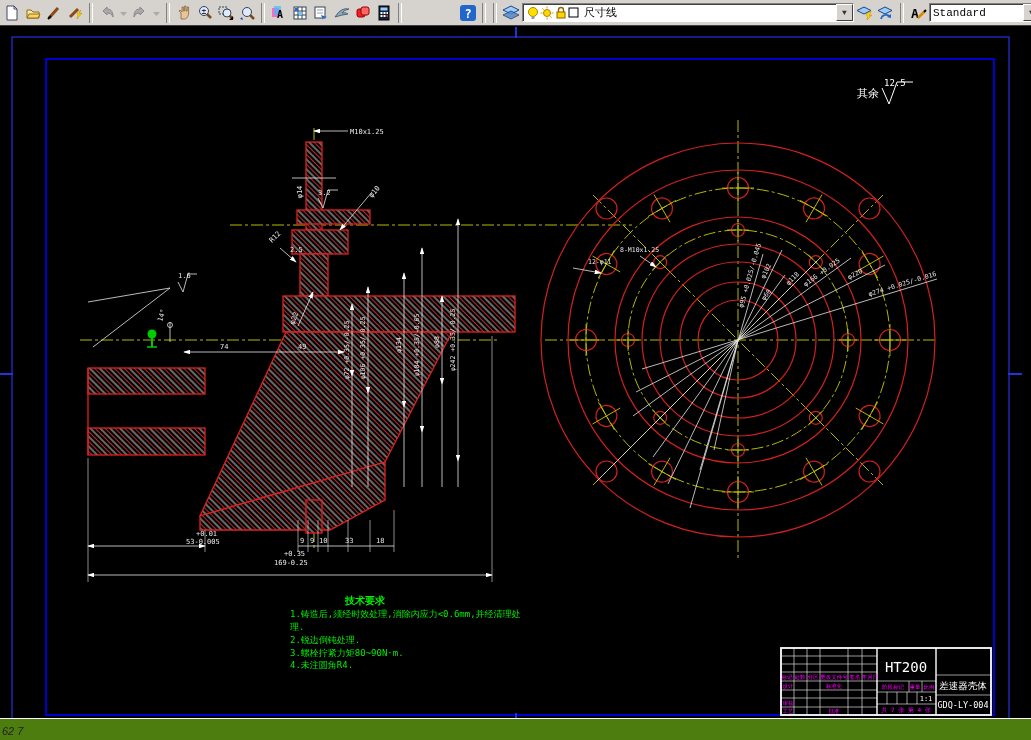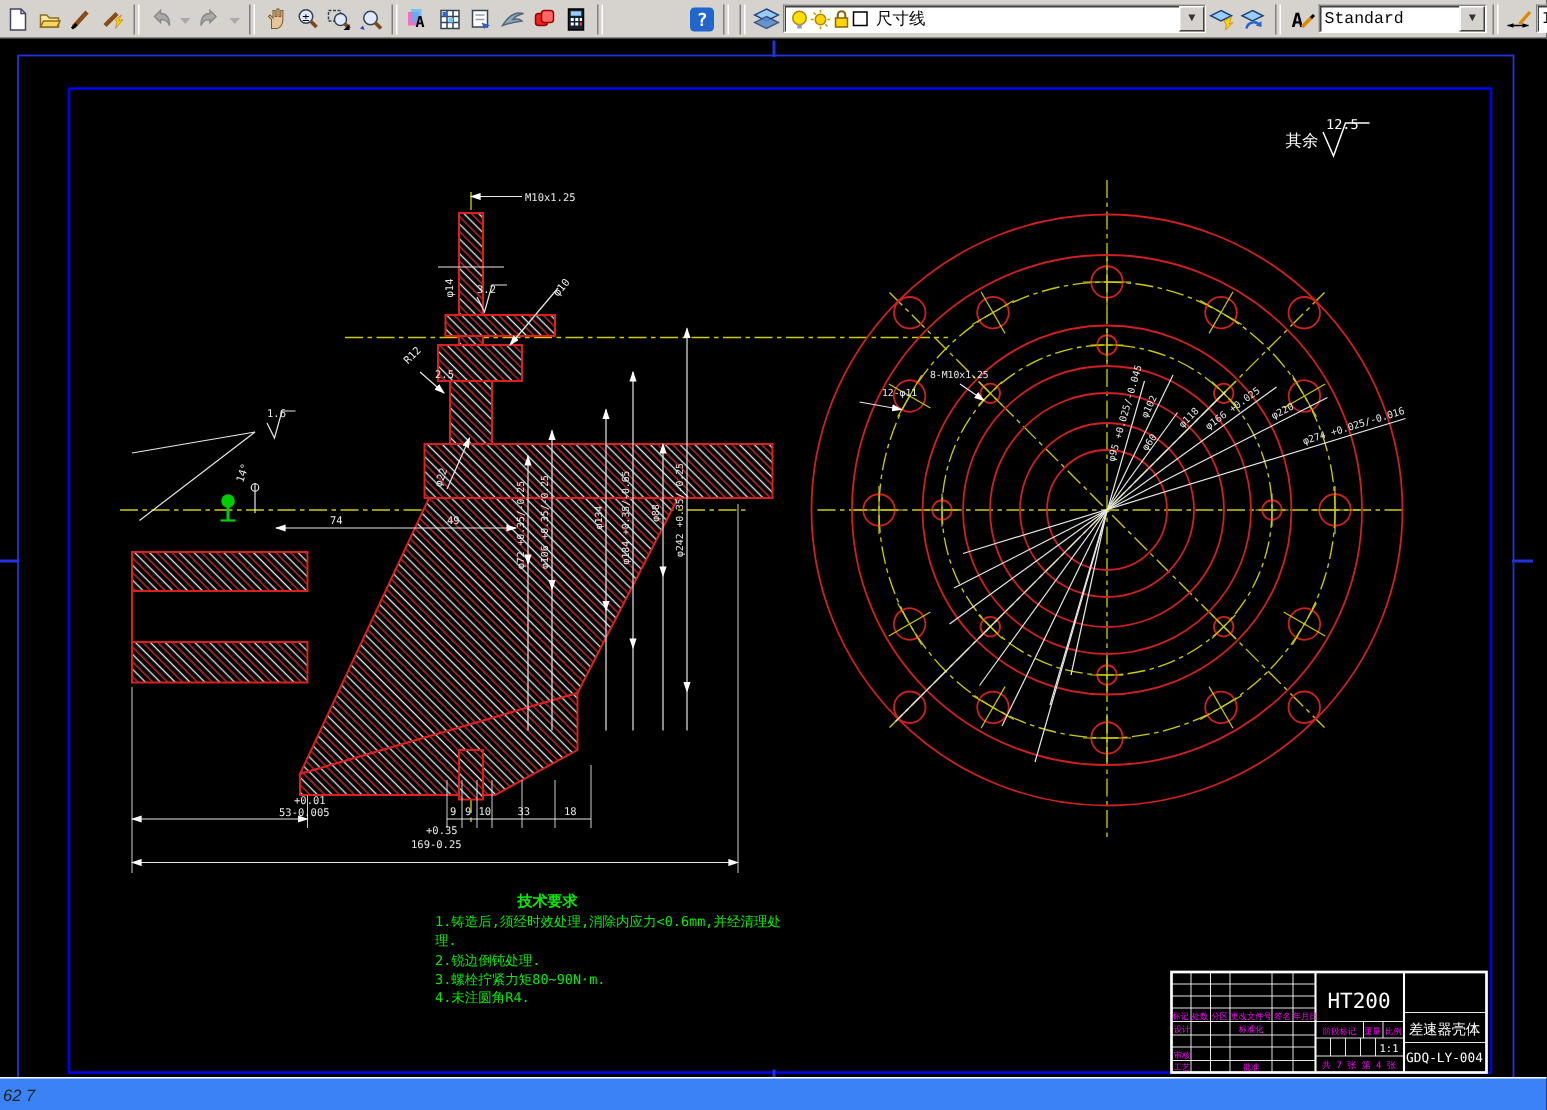--- a/index.html
+++ b/index.html
@@ -7,21 +7,21 @@
   .toolbar{position:absolute;left:0;top:0;width:1031px;height:26px;background:#d6d3ce;
     border-bottom:1px solid #404040;display:flex;align-items:center;gap:1px;padding-left:2px;box-sizing:border-box;}
   .tbtn{width:20px;height:20px;display:flex;align-items:center;justify-content:center;flex:0 0 auto;}
   .sep{width:2px;height:20px;border-left:1px solid #808080;border-right:1px solid #fff;margin:0 3px;flex:0 0 auto;}
   .combo{height:19px;background:#fff;border:1px solid #808080;border-bottom-color:#fff;border-right-color:#fff;
     box-shadow:inset 1px 1px 0 #404040;display:flex;align-items:center;font-size:11px;
     font-family:"Liberation Mono","DejaVu Sans Mono",monospace;color:#000;padding-left:3px;box-sizing:border-box;flex:0 0 auto;}
   .combo .arrowbtn{margin-left:auto;width:15px;height:15px;background:#d6d3ce;border:1px solid #fff;
     border-bottom-color:#404040;border-right-color:#404040;font-size:8px;display:flex;align-items:center;justify-content:center;color:#333;}
   .canvas{position:absolute;left:0;top:26px;width:1031px;height:692px;background:#000;}
-  .statusbar{position:absolute;left:0;top:718px;width:1031px;height:22px;background:#3b82f6;border-top:1px solid #fff;}
+  .statusbar{position:absolute;left:0;top:718px;width:1031px;height:22px;background:#4d7c0f;border-top:1px solid #fff;}
   .statusbar span{display:inline-block;margin-left:2px;margin-top:6px;font-size:11px;font-style:italic;color:#222;}
   svg text{font-family:"DejaVu Sans Mono","Liberation Mono",monospace;}
   .cjk{font-family:"Liberation Sans",sans-serif;}
 </style>
 </head>
 <body>
 
 <div class="toolbar">
   <span class="tbtn">
       <svg width="16" height="16">
@@ -156,21 +156,21 @@
       </svg>
     </span>
   <span class="sep"></span>
   <span class="sep"></span>
   <span class="tbtn">
       <svg width="18" height="16">
         <path d="M9,1 l8,4 l-8,4 l-8,-4 z" fill="#9cf" stroke="#247"></path>
         <path d="M9,6 l8,4 l-8,4 l-8,-4 z" fill="#58c" stroke="#247" opacity="0.85"></path>
       </svg>
     </span>
-  <div class="combo" style="width:282px">
+  <div class="combo" style="width:332px">
     <svg width="14" height="14">
         <circle cx="7" cy="6" r="4.5" fill="#ffe000" stroke="#aa8800"></circle>
         <rect x="5.5" y="10" width="3" height="3" fill="#999"></rect>
       </svg>
     <svg width="14" height="14">
         <circle cx="7" cy="7" r="3.5" fill="#ffd400" stroke="#aa8800"></circle>
         <g stroke="#c90">
           <line x1="7" y1="0.5" x2="7" y2="2.5"></line>
           <line x1="7" y1="11.5" x2="7" y2="13.5"></line>
           <line x1="0.5" y1="7" x2="2.5" y2="7"></line>

